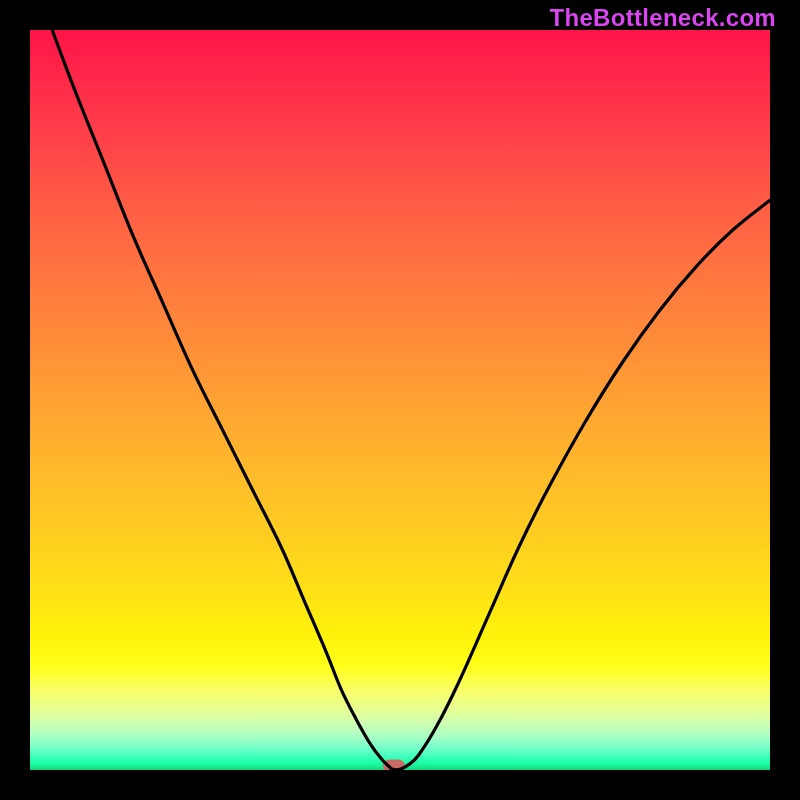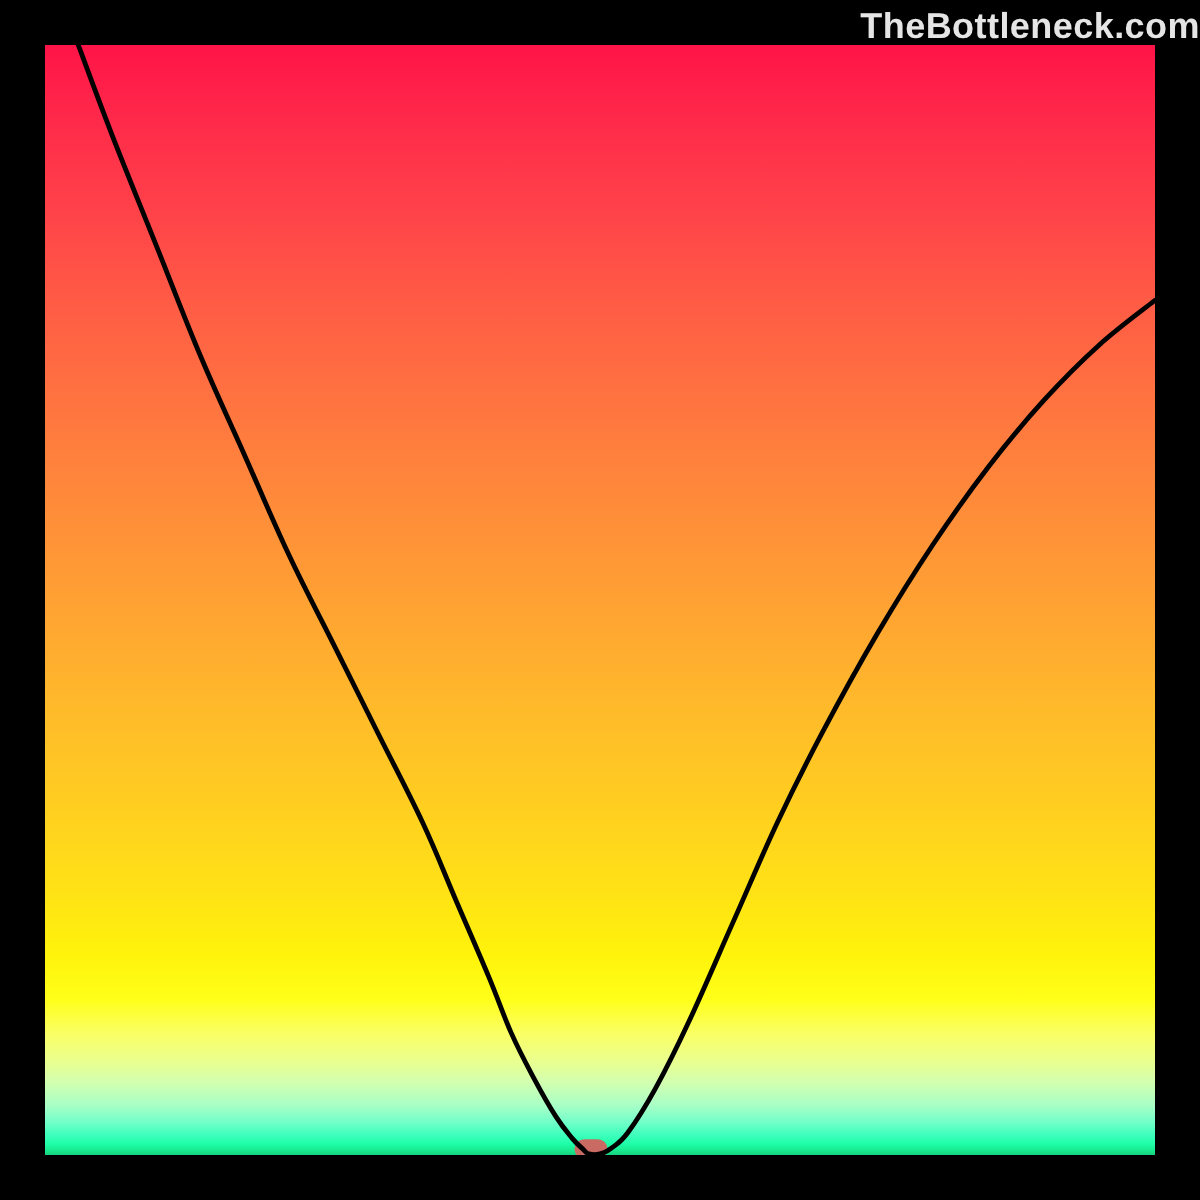--- a/index.html
+++ b/index.html
@@ -6,25 +6,25 @@
   html, body { width: 800px; height: 800px; overflow: hidden; background: #000; }
   .stage {
     position: relative;
     width: 800px;
     height: 800px;
     background: #000;
   }
   .watermark {
     position: absolute;
     top: 4px;
-    right: 0;
+    right: 24px;
     font-family: Arial, Helvetica, sans-serif;
     font-size: 24px;
     font-weight: 600;
-    color: #e5e5e5;
+    color: #d946ef;
     letter-spacing: 0.3px;
     z-index: 10;
   }
   .plot {
     position: absolute;
     left: 30px;
     top: 30px;
     width: 740px;
     height: 740px;
     overflow: hidden;

